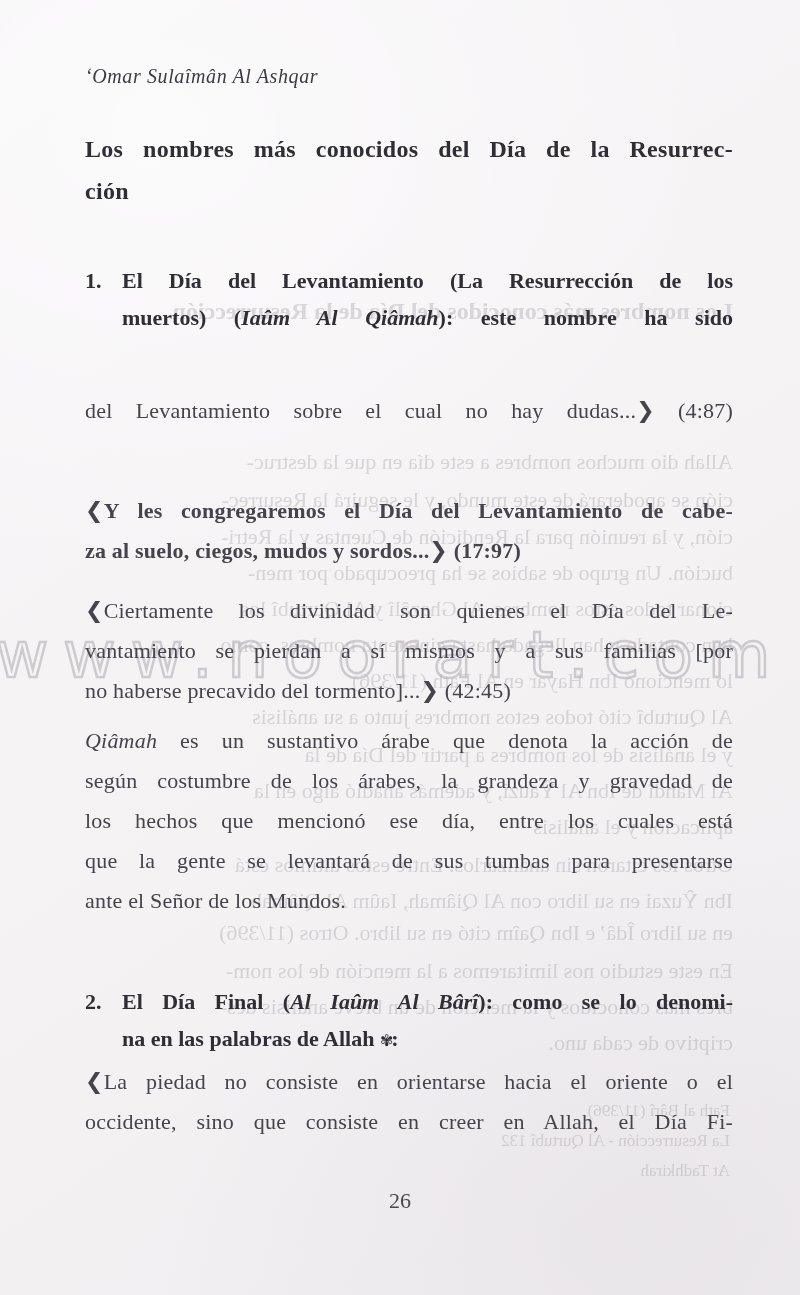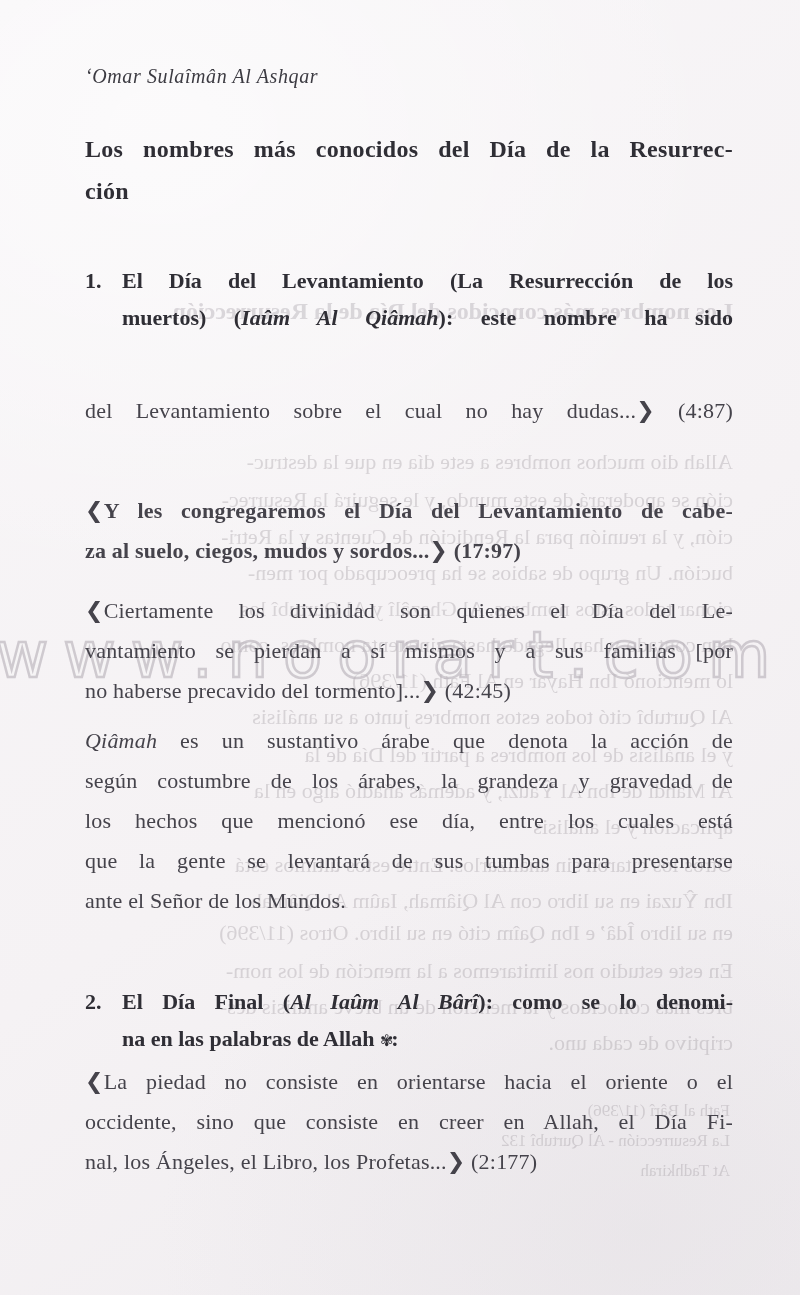--- a/index.html
+++ b/index.html
@@ -137,19 +137,19 @@
       <span class="num">2.</span>
       <div>
           <div class="line j"><span>El Día Final (</span><span class="it">Al Iaûm Al Bârî</span><span>): como se lo denomi-</span></div>
           <div class="line"><span>na en las palabras de Allah </span><span class="honorific">✾</span><span>:</span></div>
         </div>
     </div>
 
     <div class="block quote quote4">
         <div class="line j"><span>❮La piedad no consiste en orientarse hacia el oriente o el</span></div>
         <div class="line j"><span>occidente, sino que consiste en creer en Allah, el Día Fi-</span></div>
-        <div class="line"><span>nal, los Ángeles, el Libro, los Profetas...❯ (2:177)</span></div>
       </div>
 
   </div>
 
+  <div class="page-number">26</div>
 
 </div>
 
 </body></html>

